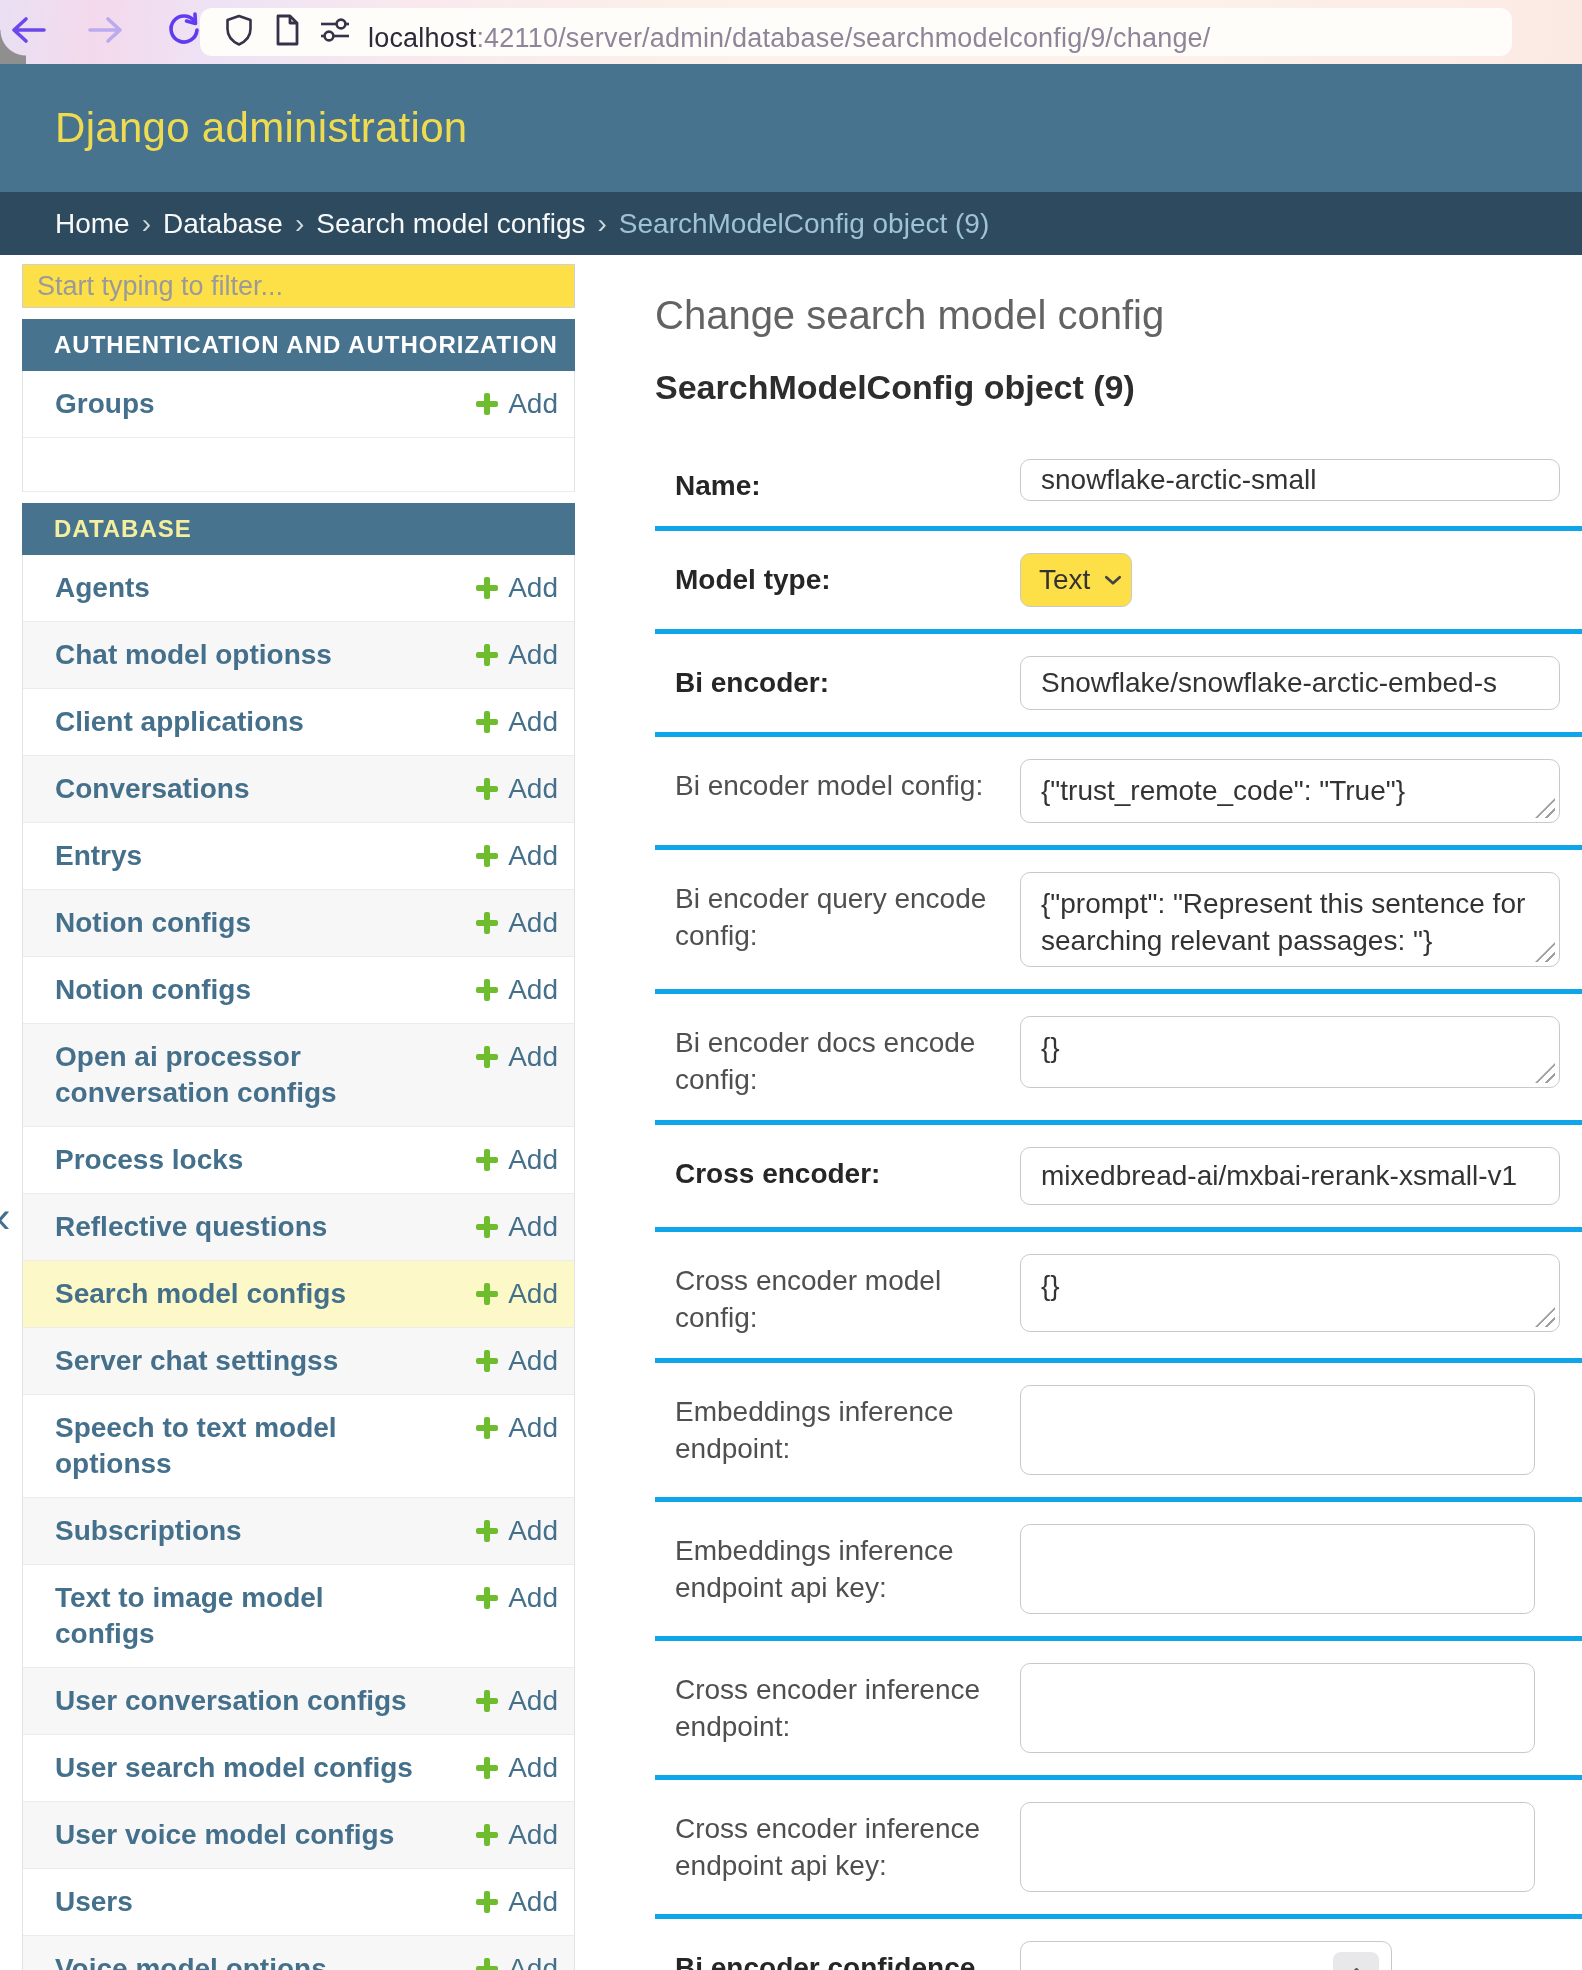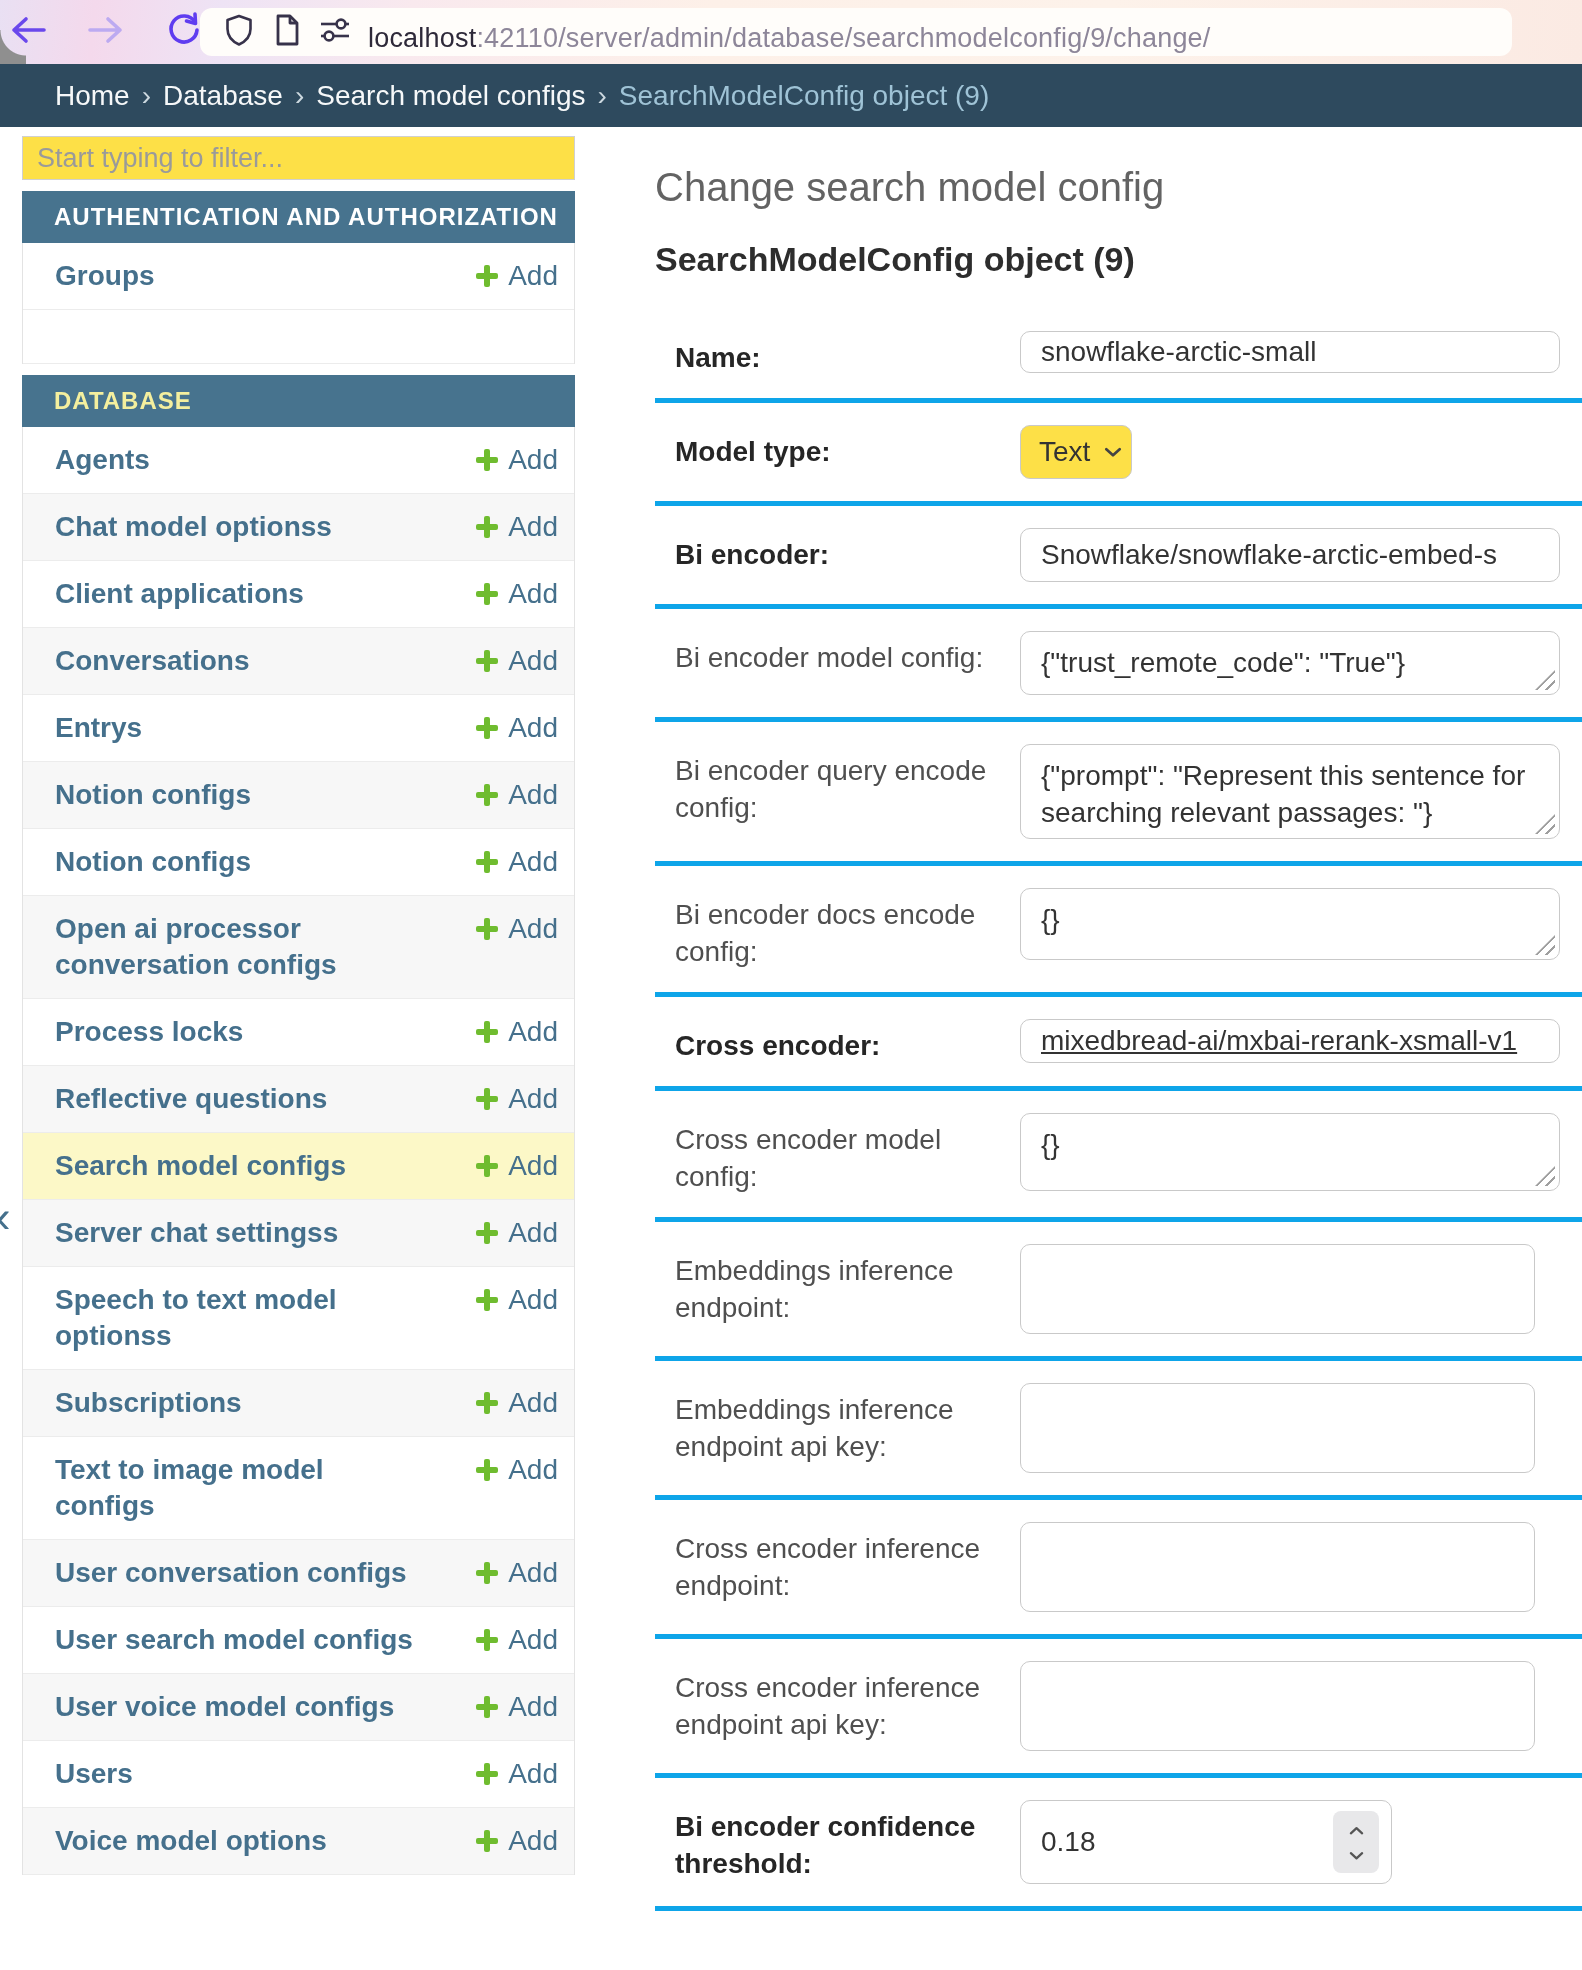--- a/index.html
+++ b/index.html
@@ -136,20 +136,23 @@
           <line x1="3" y1="9" x2="31" y2="9" stroke="#37324a" stroke-width="2.6"></line>
           <circle cx="23" cy="9" r="4.4" fill="#fffdfa" stroke="#37324a" stroke-width="2.6"></circle>
           <line x1="3" y1="21" x2="31" y2="21" stroke="#37324a" stroke-width="2.6"></line>
           <circle cx="11" cy="21" r="4.4" fill="#fffdfa" stroke="#37324a" stroke-width="2.6"></circle>
         </svg>
       </span>
       <span class="url-text"><span class="url-host">localhost</span><span class="url-rest">:42110/server/admin/database/searchmodelconfig/9/change/</span></span>
     </div>
   </div>
 
+  <div class="dj-header">
+    <div class="brand">Django administration</div>
+  </div>
 
   <div class="crumbs">
       <a>Home</a>
       <span>›</span>
       <a>Database</a>
       <span>›</span>
       <a>Search model configs</a>
       <span>›</span>
       <span class="crumb-current">SearchModelConfig object (9)</span>
     </div>
@@ -365,21 +368,21 @@
             <div class="f-label">Bi encoder docs encode config:</div>
             <div>
               <div class="ta-wrap" style="width: 540px;">
                 <textarea class="ta" style="width: 540px; height: 72px;">{}</textarea>
                 <span class="rz"></span>
               </div>
             </div>
           </div>
           <div class="form-row">
             <div class="f-label req">Cross encoder:</div>
-            <div><input class="ti" value="mixedbread-ai/mxbai-rerank-xsmall-v1" style="width: 540px; height: 44px; text-decoration: underline;"></div>
+            <div><input class="ti" value="mixedbread-ai/mxbai-rerank-xsmall-v1" style="width: 540px; height: 58px;"></div>
           </div>
           <div class="form-row">
             <div class="f-label">Cross encoder model config:</div>
             <div>
               <div class="ta-wrap" style="width: 540px;">
                 <textarea class="ta" style="width: 540px; height: 78px;">{}</textarea>
                 <span class="rz"></span>
               </div>
             </div>
           </div>

